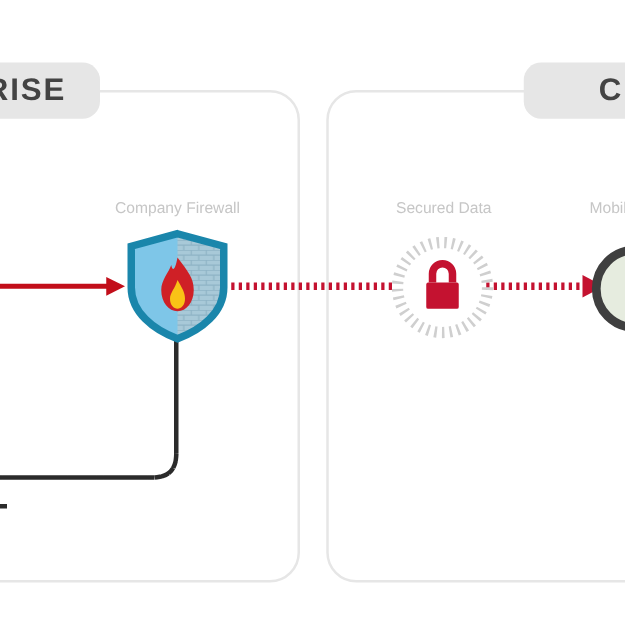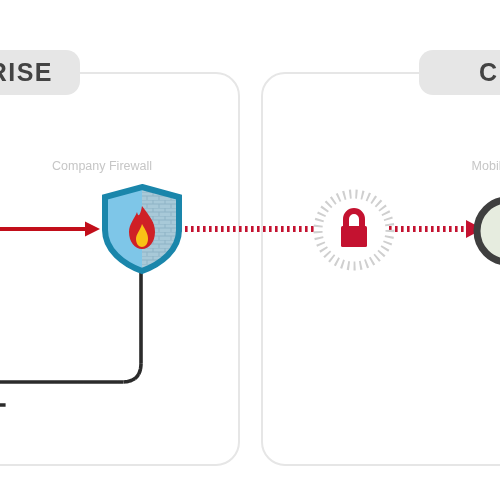--- a/index.html
+++ b/index.html
@@ -64,21 +64,21 @@
     top: 50px;
     width: 204px;
     text-align: left;
     padding-left: 60px;
   }
   .node-label {
     position: absolute;
     color: #c6c6c6;
     font-size: 12.5px;
     white-space: nowrap;
-    text-align: left;
+    text-align: center;
   }
   #label-firewall { left: 52px; top: 159px; width: 180px; }
   #label-secured  { left: 265px; top: 159px; width: 180px; }
   #label-mobile   { left: 420px; top: 159px; width: 140px; text-align: center; }
 
   .icon-wrap { position: absolute; }
   #icon-firewall { left: 99px; top: 184px; width: 86px; height: 90px; }
   #icon-secured  { left: 310px; top: 186px; width: 88px; height: 88px; }
   #icon-mobile   { left: 470px; top: 193px; width: 76px; height: 76px; }
 
@@ -115,20 +115,21 @@
       <polygon points="466,220 483,229 466,238" fill="#c41230"></polygon>
     </g>
 
     <path d="M 141 272 L 141 363 Q 141 382 122 382 L -10 382" fill="none" stroke="#2b2b2b" stroke-width="3.6" stroke-dasharray="2.2 3.6" stroke-linecap="square"></path>
 
     <line x1="-10" y1="405" x2="5" y2="405" stroke="#2b2b2b" stroke-width="3.6" stroke-dasharray="2.2 3.6" stroke-linecap="square"></line>
   </svg>
 
   <div class="node-label" id="label-firewall">Company Firewall</div>
 
+  <div class="node-label" id="label-secured">Secured Data</div>
 
   <div class="node-label" id="label-mobile">Mobile</div>
 
   <div class="icon-wrap" id="icon-firewall">
     <svg width="86" height="90" viewBox="0 0 86 90">
       <defs>
         <clipPath id="shieldClip">
           <path d="M43 3 L80 13 L80 46 C80 66 62 80 43 87
                    C24 80 6 66 6 46 L6 13 Z"></path>
         </clipPath>

